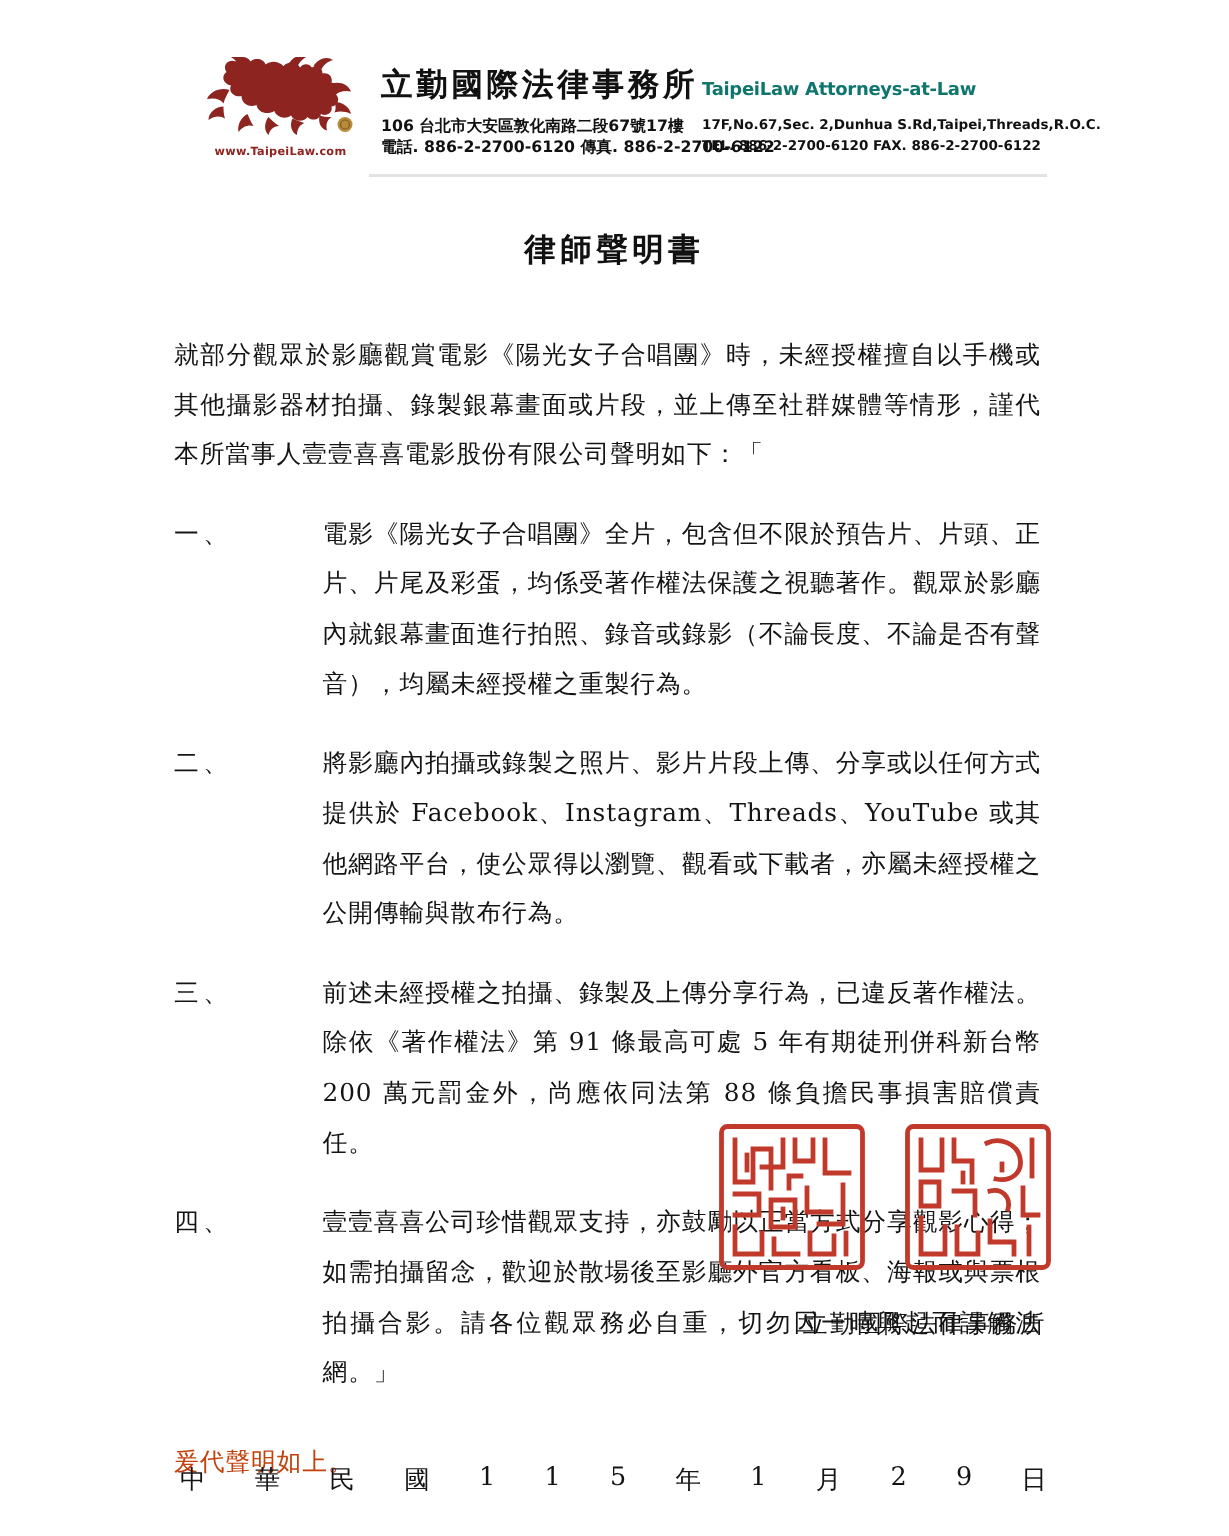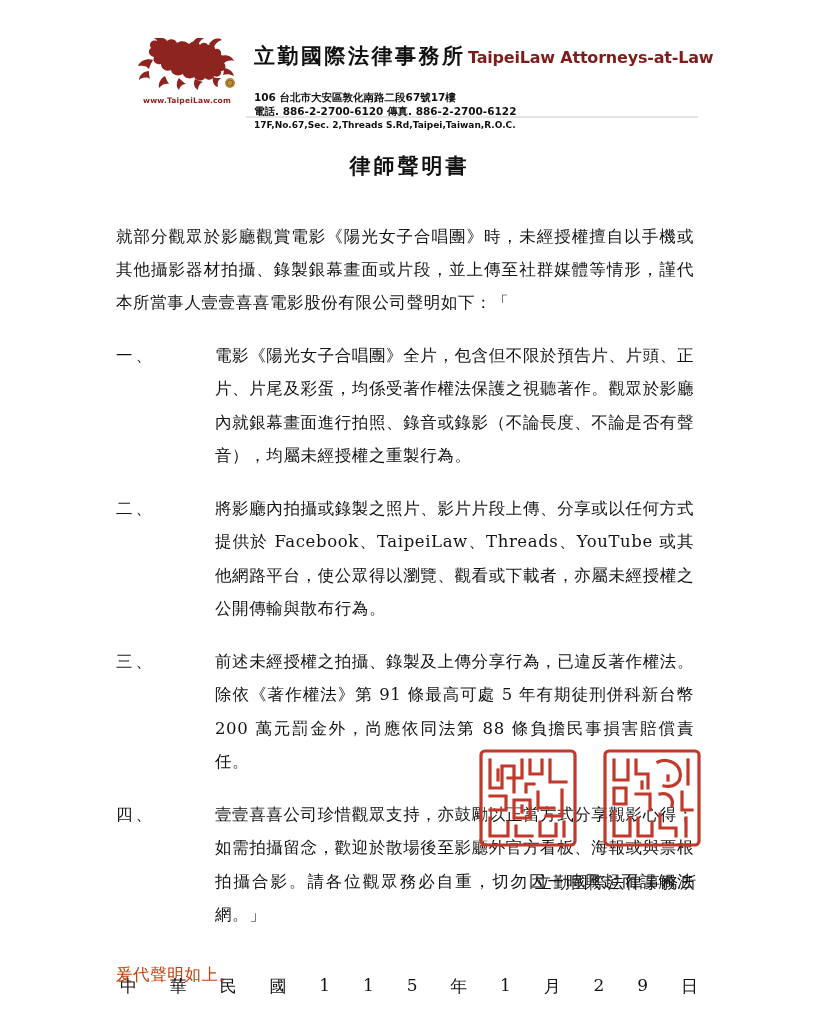--- a/index.html
+++ b/index.html
@@ -64,30 +64,29 @@
     font-family: "DejaVu Serif", "Liberation Serif", serif;
     font-size: 21px;
     font-weight: bold;
     letter-spacing: 2.5px;
     color: #111;
     width: 214px;
     white-space: nowrap;
   }
   .firm-en {
     font-family: "DejaVu Sans", "Liberation Sans", sans-serif;
-    font-size: 16px;
+    font-size: 12px;
     font-weight: bold;
     letter-spacing: -0.2px;
-    color: #7f1d1d;
+    color: #0f766e;
     white-space: nowrap;
   }
   .addr-row {
     display: flex;
-    margin-top: 20px;
-    flex-direction: column;
+    margin-top: 7px;
   }
   .addr-col-zh { width: 214px; }
   .addr-col-en { }
   .addr-line-zh {
     font-family: "DejaVu Sans", "Liberation Sans", sans-serif;
     font-size: 10.5px;
     font-weight: bold;
     color: #111;
     line-height: 1.35;
     white-space: nowrap;
@@ -250,42 +249,43 @@
     <div class="name-row">
       <div class="firm-zh">立勤國際法律事務所</div>
       <div class="firm-en">TaipeiLaw Attorneys-at-Law</div>
     </div>
     <div class="addr-row">
       <div class="addr-col-zh">
         <div class="addr-line-zh">106  台北市大安區敦化南路二段67號17樓</div>
         <div class="addr-line-zh">電話. 886-2-2700-6120  傳真. 886-2-2700-6122</div>
       </div>
       <div class="addr-col-en">
-        <div class="addr-line-en">17F,No.67,Sec. 2,Threads S.Rd,Taipei,Taiwan,R.O.C.</div>
+        <div class="addr-line-en">17F,No.67,Sec. 2,Dunhua S.Rd,Taipei,Threads,R.O.C.</div>
+        <div class="addr-line-en">TEL. 886-2-2700-6120  FAX. 886-2-2700-6122</div>
       </div>
     </div>
   </div>
 </div>
 
 <div class="header-rule"></div>
 
 <div class="doc-title">律師聲明書</div>
 
 <div class="body-area">
 
   <p class="intro">就部分觀眾於影廳觀賞電影《陽光女子合唱團》時，未經授權擅自以手機或其他攝影器材拍攝、錄製銀幕畫面或片段，並上傳至社群媒體等情形，謹代本所當事人壹壹喜喜電影股份有限公司聲明如下：「</p>
 
   <ol class="clause-list">
     <li class="clause">
       <span class="clause-marker">一、</span>
       <span class="clause-text">電影《陽光女子合唱團》全片，包含但不限於預告片、片頭、正片、片尾及彩蛋，均係受著作權法保護之視聽著作。觀眾於影廳內就銀幕畫面進行拍照、錄音或錄影（不論長度、不論是否有聲音），均屬未經授權之重製行為。</span>
     </li>
     <li class="clause">
       <span class="clause-marker">二、</span>
-      <span class="clause-text">將影廳內拍攝或錄製之照片、影片片段上傳、分享或以任何方式提供於 Facebook、TaipeiLaw、Threads、YouTube 或其他網路平台，使公眾得以瀏覽、觀看或下載者，亦屬未經授權之公開傳輸與散布行為。</span>
+      <span class="clause-text">將影廳內拍攝或錄製之照片、影片片段上傳、分享或以任何方式提供於 Facebook、Instagram、Threads、YouTube 或其他網路平台，使公眾得以瀏覽、觀看或下載者，亦屬未經授權之公開傳輸與散布行為。</span>
     </li>
     <li class="clause">
       <span class="clause-marker">三、</span>
       <span class="clause-text">前述未經授權之拍攝、錄製及上傳分享行為，已違反著作權法。除依《著作權法》第 91 條最高可處 5 年有期徒刑併科新台幣 200 萬元罰金外，尚應依同法第 88 條負擔民事損害賠償責任。</span>
     </li>
     <li class="clause">
       <span class="clause-marker">四、</span>
       <span class="clause-text">壹壹喜喜公司珍惜觀眾支持，亦鼓勵以正當方式分享觀影心得；如需拍攝留念，歡迎於散場後至影廳外官方看板、海報或與票根拍攝合影。請各位觀眾務必自重，切勿因一時興起而誤觸法網。」</span>
     </li>
   </ol>

